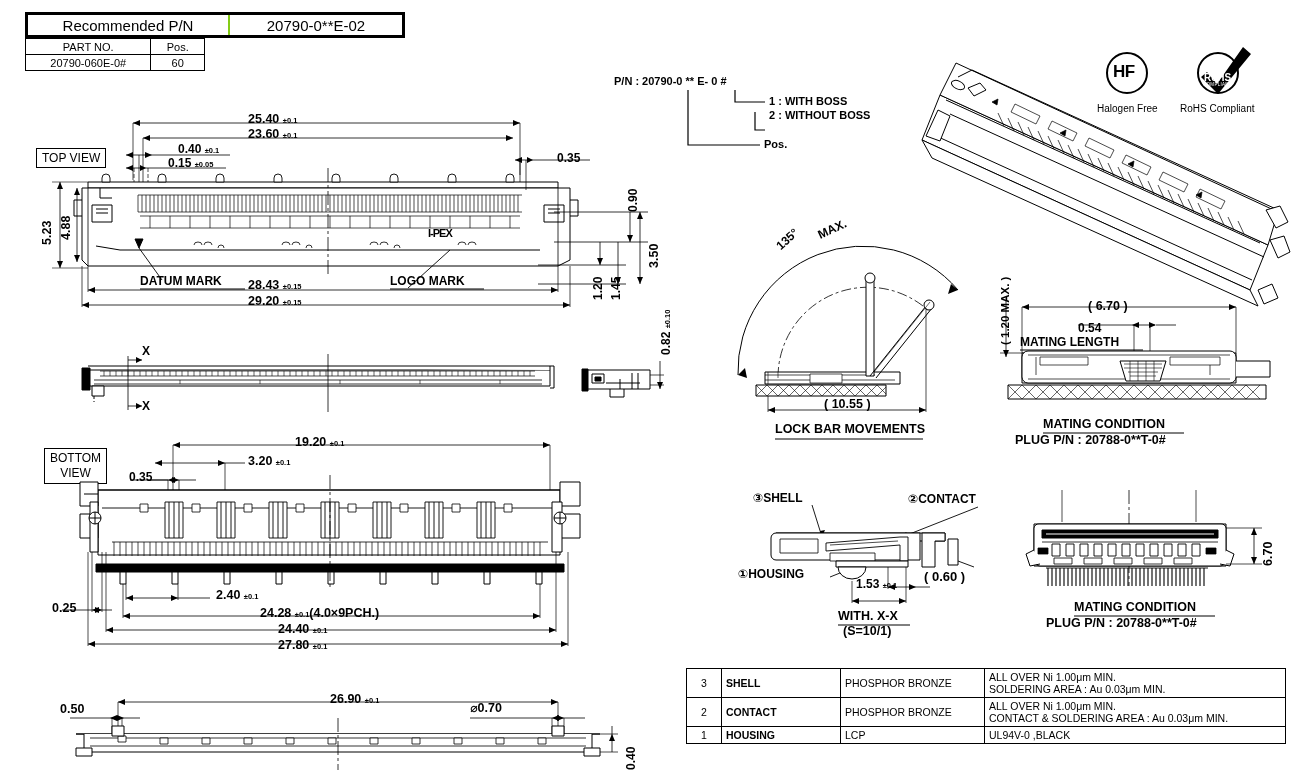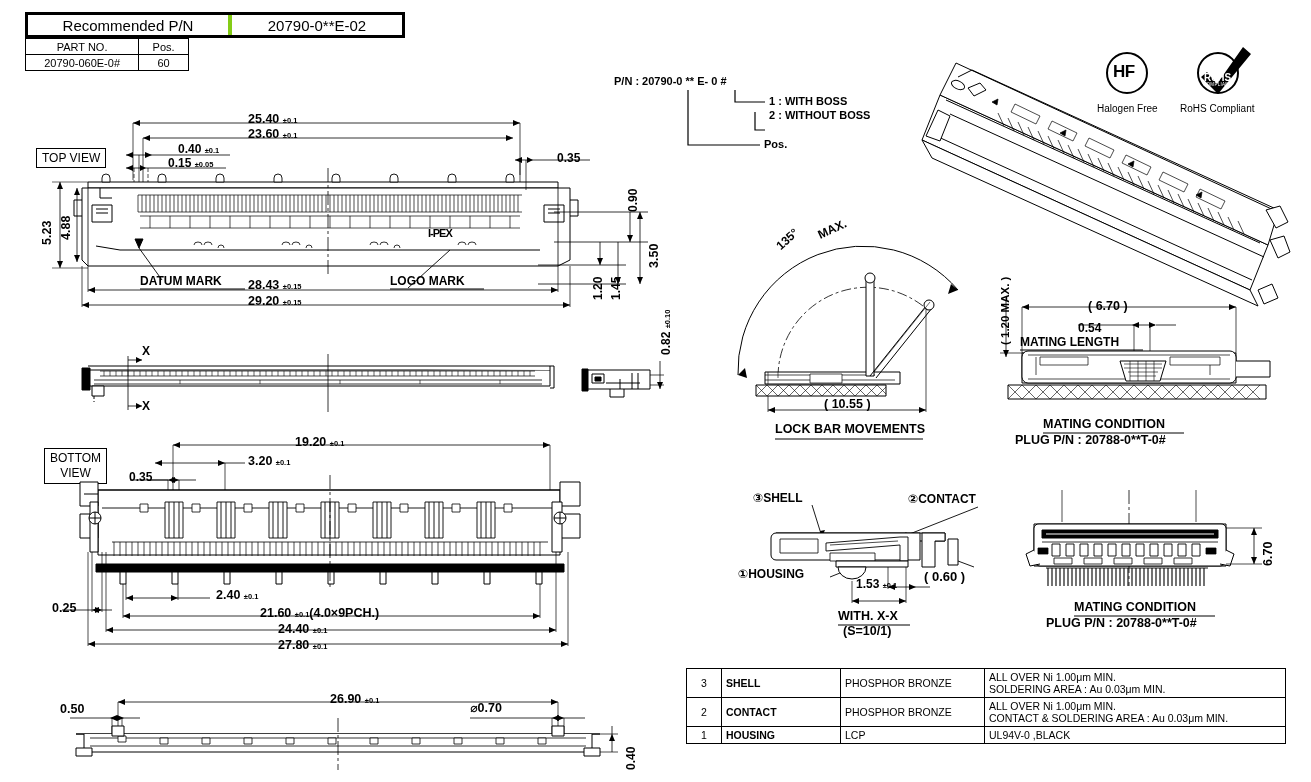--- a/index.html
+++ b/index.html
@@ -9,23 +9,23 @@
     font-family:"Liberation Sans","DejaVu Sans",sans-serif;
     color:#000;
   }
   .abs{position:absolute;}
   .txt{position:absolute;white-space:nowrap;line-height:1;}
   .b{font-weight:bold;}
   .ul{}
   .vert{transform-origin:0 0;transform:rotate(-90deg);}
   
   #rec-table{position:absolute;left:25px;top:12px;width:380px;border:3px solid #000;box-sizing:border-box;height:26px;display:flex;}
-  #rec-table .c1{flex:0 0 200px;border-right:4px solid #84cc16;display:flex;align-items:center;justify-content:center;font-size:15px;}
+  #rec-table .c1{flex:0 0 200px;border-right:2px solid #84cc16;display:flex;align-items:center;justify-content:center;font-size:15px;}
   #rec-table .c2{flex:1;display:flex;align-items:center;justify-content:center;font-size:15px;}
-  #pn-table{position:absolute;left:25px;top:38px;width:164px;border:1px solid #000;border-top:none;box-sizing:border-box;font-size:11px;border-collapse:collapse;}
+  #pn-table{position:absolute;left:25px;top:38px;width:180px;border:1px solid #000;border-top:none;box-sizing:border-box;font-size:11px;border-collapse:collapse;}
   #pn-table td{border:1px solid #000;text-align:center;padding:1px 2px;height:13px;}
   
   #mat-table{position:absolute;left:686px;top:668px;width:600px;border-collapse:collapse;font-size:10.5px;}
   #mat-table td{border:1px solid #000;padding:2px 4px;vertical-align:middle;}
   #mat-table .cno{width:26px;text-align:center;}
   #mat-table .cdesc{width:110px;font-weight:bold;}
   #mat-table .cmat{width:135px;}
   #mat-table .cfin{}
   #mat-table tr.hdr td{text-align:center;}
   
@@ -522,21 +522,21 @@
     <path d="M62,180 L55,177 L55,183 Z" fill="#000" stroke="none"></path>
     <path d="M52,122 L52,182" stroke-width="0.7"></path>
     <path d="M62,122 L62,182" stroke-width="0.7"></path>
   </g>
 </svg>
 
 <div class="txt b" style="left:295px;top:436px;font-size:12.5px"><span>19.20</span> <span class="tol">±0.1</span></div>
 <div class="txt b" style="left:248px;top:455px;font-size:12.5px"><span>3.20</span> <span class="tol">±0.1</span></div>
 <div class="txt b" style="left:129px;top:471px;font-size:12px">0.35</div>
 <div class="txt b" style="left:216px;top:589px;font-size:12.5px"><span>2.40</span> <span class="tol">±0.1</span></div>
-<div class="txt b" style="left:260px;top:607px;font-size:12.5px"><span>21.60</span> <span class="tol">±0.1</span><span>(4.0×9PCH.)</span></div>
+<div class="txt b" style="left:260px;top:607px;font-size:12.5px"><span>24.28</span> <span class="tol">±0.1</span><span>(4.0×9PCH.)</span></div>
 <div class="txt b" style="left:278px;top:623px;font-size:12.5px"><span>24.40</span> <span class="tol">±0.1</span></div>
 <div class="txt b" style="left:278px;top:639px;font-size:12.5px"><span>27.80</span> <span class="tol">±0.1</span></div>
 <div class="txt b" style="left:52px;top:602px;font-size:12.5px">0.25</div>
 
 <svg class="abs" style="left:40px;top:680px;width:580px;height:100px">
   <g stroke="#000" fill="none" stroke-width="1">
 
     <path d="M78,22 L518,22" stroke-width="0.8"></path>
     <path d="M78,22 L85,19 L85,25 Z" fill="#000" stroke="none"></path>
     <path d="M518,22 L511,19 L511,25 Z" fill="#000" stroke="none"></path>

